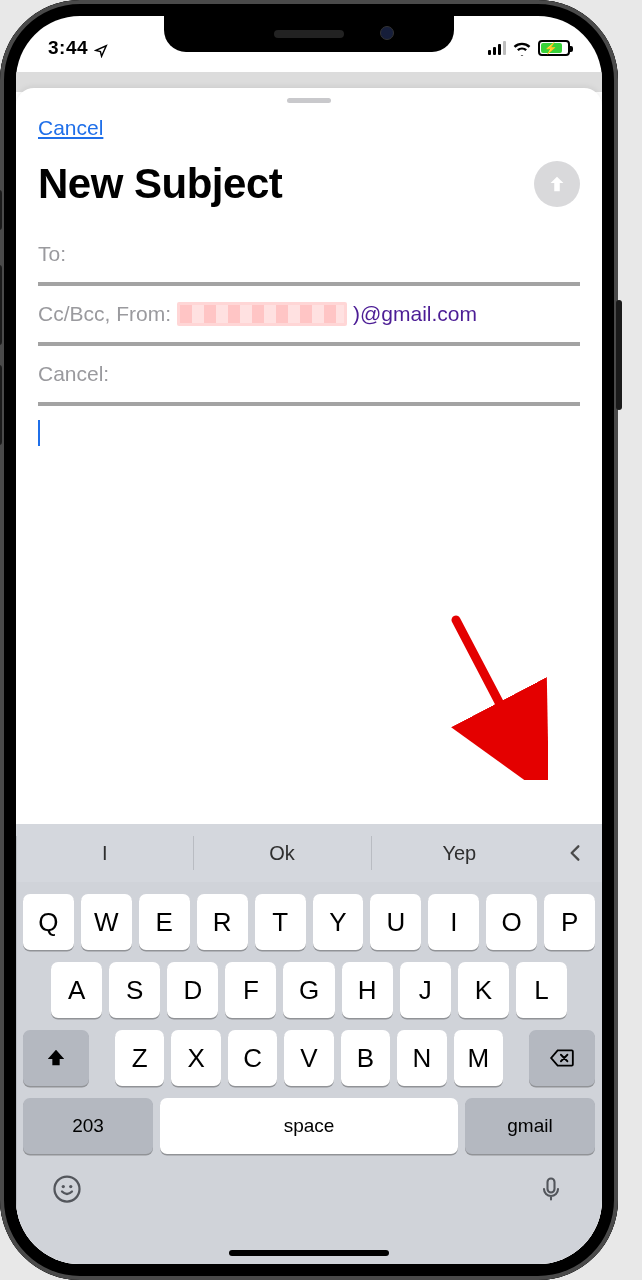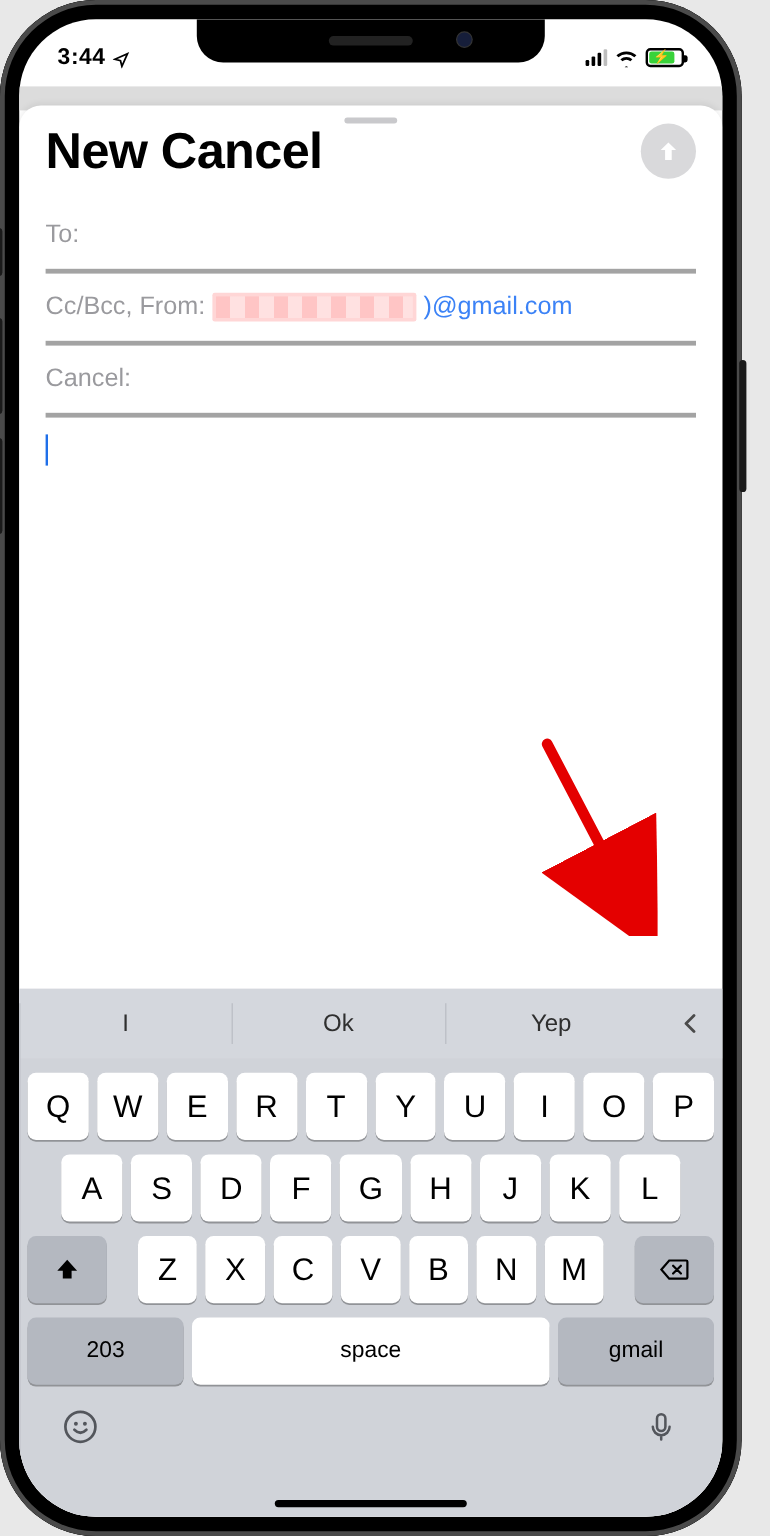--- a/index.html
+++ b/index.html
@@ -71,21 +71,21 @@
   .title-row { display:flex; align-items:center; justify-content:space-between; padding: 14px 22px 18px;}
   .title { font-size:42px; font-weight:800; letter-spacing:-0.5px;}
   .send-btn { width:46px; height:46px; border-radius:50%; background:#d9d9db; display:flex; align-items:center; justify-content:center; }
   .send-btn svg { width:22px; height:22px; }
 
   .fields { padding: 0 22px; }
   .field { border-bottom:4px solid #a3a3a3; padding: 16px 0; font-size:21px; color:#9a9a9e; display:flex; align-items:center; gap:6px;}
   .field .label { color:#9a9a9e; }
   .from-email .redacted { display:inline-block; width:170px; height:24px; background:#ffd6d6; border-radius:2px; position:relative;}
   .from-email .redacted::before{content:'';position:absolute;inset:3px;background:repeating-linear-gradient(90deg,#ffc5c5 0 12px,#ffe1e1 12px 24px);}
-  .from-email .domain { color:#3b82f6; }
+  .from-email .domain { color:#4c1d95; }
   .body-area { padding: 14px 22px; min-height:120px; position:relative;}
   .caret { width:2px; height:26px; background:#1f6fe9; animation: blink 1s step-end infinite;}
   @keyframes blink { 50% {opacity:0;} }
 
   
   .arrow { position:absolute; right:54px; top:522px; width:110px; height:170px; z-index:60; pointer-events:none;}
 
   
   .keyboard {
     position:absolute; left:0; right:0; bottom:0; height:440px;
@@ -160,22 +160,25 @@
               <span class="bolt">⚡</span>
             </span>
           </span>
       </div>
     </div>
 
     <div class="sheet-behind"></div>
 
     <div class="sheet">
       <div class="grabber"></div>
+      <div class="sheet-header">
+        <button class="cancel">Cancel</button>
+      </div>
       <div class="title-row">
-        <div class="title">New Cancel</div>
+        <div class="title">New Subject</div>
         <div class="send-btn">
           <svg viewBox="0 0 24 24">
               <path d="M12 4 L5 11 L9 11 L9 20 L15 20 L15 11 L19 11 Z" fill="#fff"></path>
             </svg>
         </div>
       </div>
 
       <div class="fields">
         <div class="field">
           <span class="label">To:</span>

